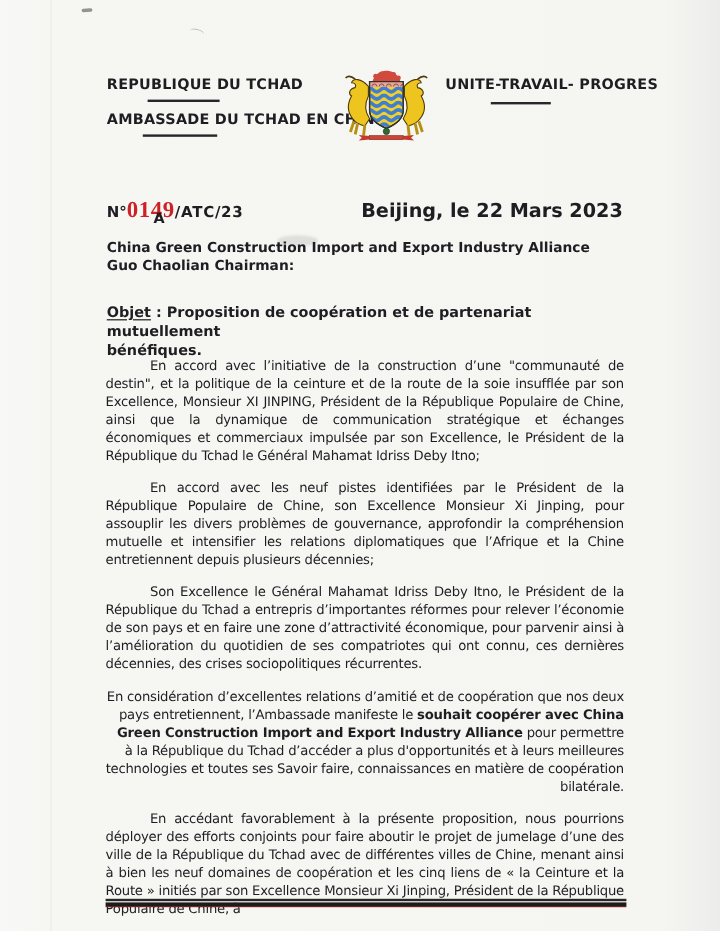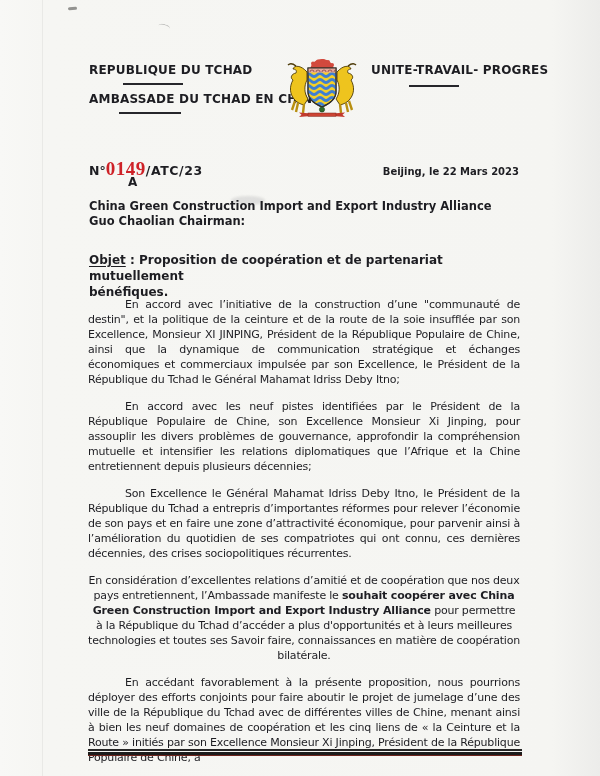--- a/index.html
+++ b/index.html
@@ -36,38 +36,38 @@
 
   .emblem { position:absolute; left:283px; top:57px; width:78px; height:61px; }
 
   
   .refrow { position:absolute; left:89px; top:134px; width:430px;
     display:flex; justify-content:space-between; align-items:baseline; }
   .ref       { font-size:12.5px; font-weight:bold; white-space:nowrap; }
   .ref .num  { font-family:Liberation Serif, serif; font-size:19px; font-weight:bold;
                color:#ce2127; letter-spacing:.5px; }
   .ref .sfx  { letter-spacing:.6px; }
-  .dateline  { font-size:10px; font-weight:bold; white-space:nowrap;margin-top:32px; }
+  .dateline  { font-size:16px; font-weight:bold; white-space:nowrap;margin-top:32px; }
 
   
   .salutation { position:absolute; left:128px; top:175px; font-size:12px; font-weight:bold; }
   .recipient  { position:absolute; left:89px; top:199px; font-size:11.5px;
                 font-weight:bold; line-height:14.5px; }
 
   
   .subject { position:absolute; left:89px; top:240px; width:450px;
     font-size:12px; font-weight:bold; line-height:16px;margin-top:12px; }
   .subject .u { text-decoration:underline; text-underline-offset:2px; font-weight:bold; }
 
   
   .body { position:absolute; left:88px; top:297px; width:432px;
     font-size:11px; letter-spacing:-.2px; line-height:15px;
     text-align:justify; }
   .body p { margin:0 0 12px 0; text-indent:37px; }
-  .body p.noindent { text-indent:0; text-align:center; }
+  .body p.noindent { text-indent:0; text-align:right; }
   .body p.last { margin-bottom:0; }
   .body strong { letter-spacing:-.15px; }
 
   
   .pfooter { position:absolute; left:88px; top:749px; width:434px; }
   .foot-rule-top { height:1.5px; background:#262626; margin-bottom:1.5px; }
   .foot-rule { height:3.5px;
     background:linear-gradient(#1c1c1c 0 70%, #6e241c 70% 100%); }
   .address { margin-top:3px; font-family:"Liberation Serif", serif;
     font-weight:bold; font-size:10.6px; text-align:center; color:#161616;

